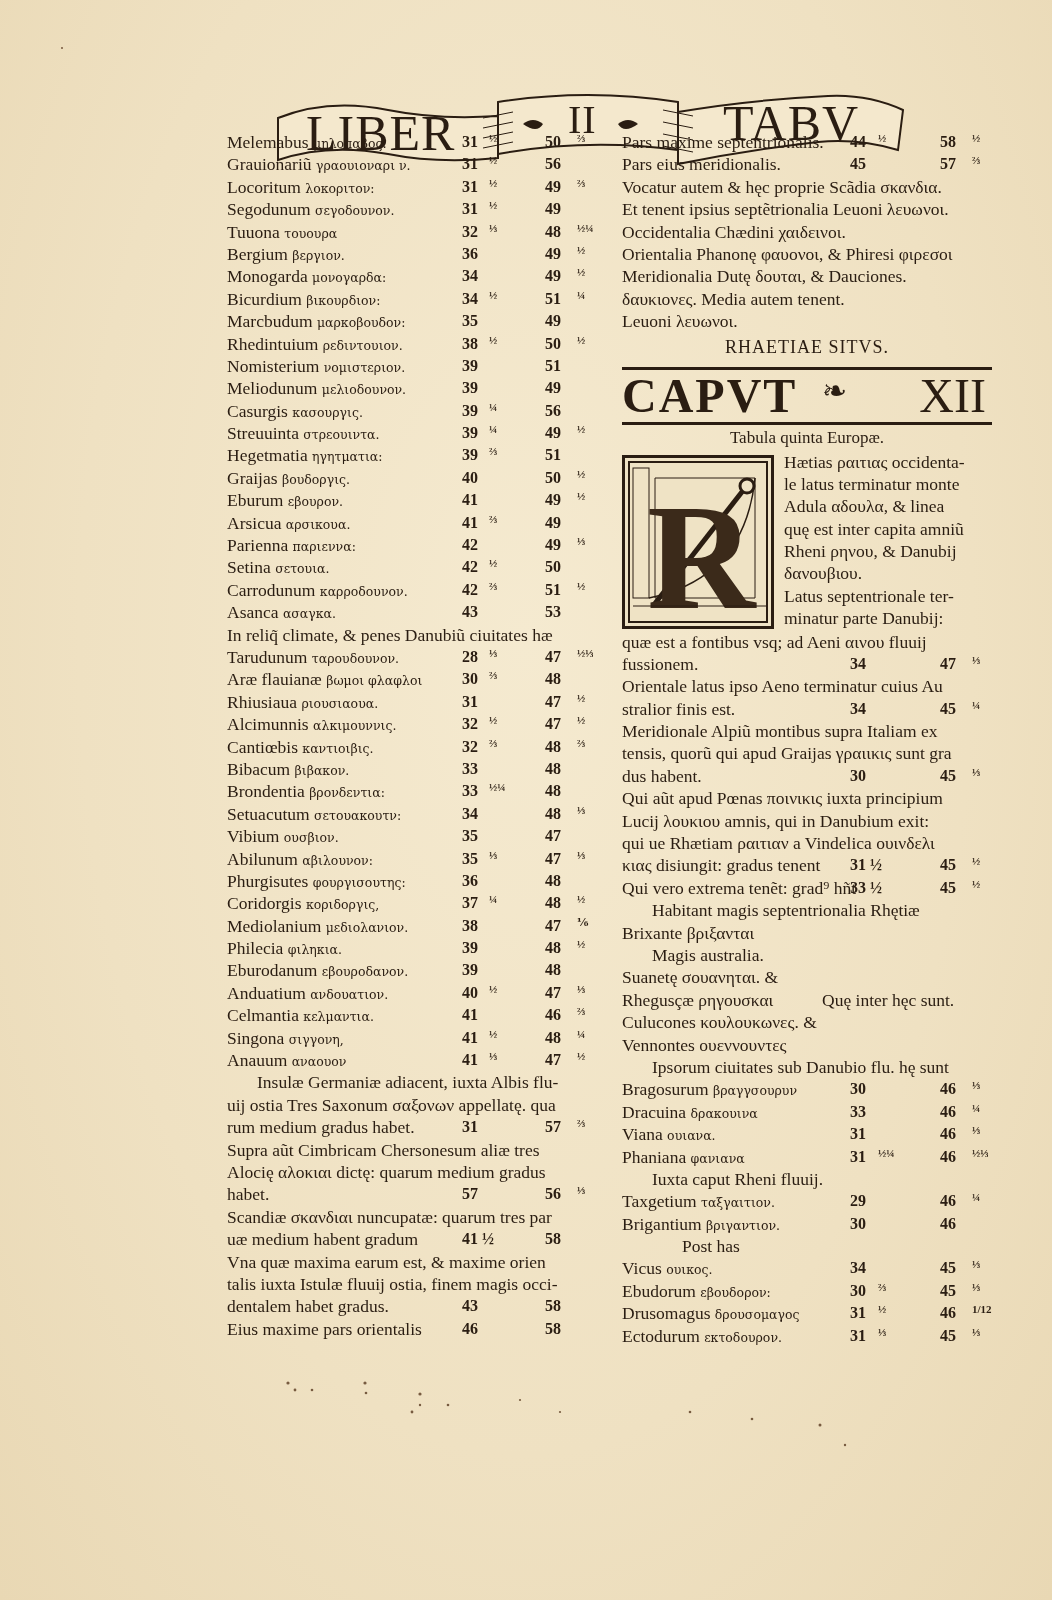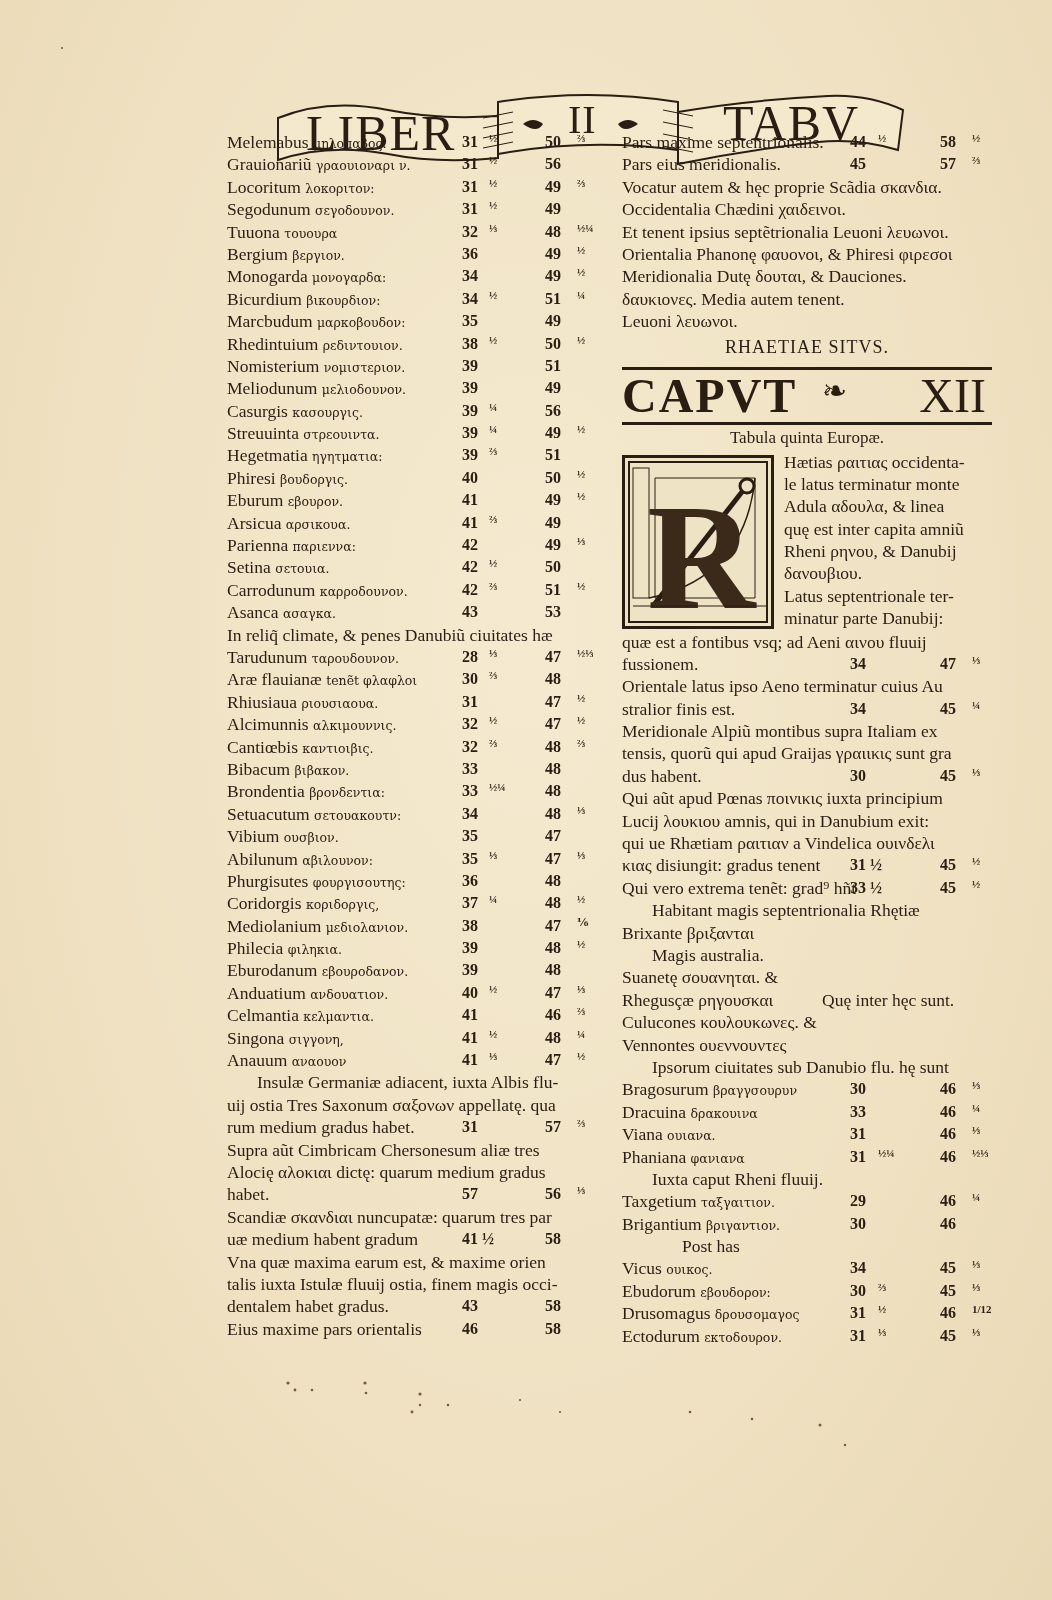--- a/index.html
+++ b/index.html
@@ -158,21 +158,21 @@
       <span class="b">49</span>
       <span class="bf">½</span>
     </div>
     <div class="row">
       <span class="name"><span>Hegetmatia</span> <span class="greek">ηγητματια:</span></span>
       <span class="a">39</span>
       <span class="af">⅔</span>
       <span class="b">51</span>
     </div>
     <div class="row">
-      <span class="name"><span>Phiresi</span> <span class="greek">βουδοργις.</span></span>
+      <span class="name"><span>Graijas</span> <span class="greek">βουδοργις.</span></span>
       <span class="a">40</span>
       <span class="b">50</span>
       <span class="bf">½</span>
     </div>
     <div class="row">
       <span class="name"><span>Eburum</span> <span class="greek">εβουρον.</span></span>
       <span class="a">41</span>
       <span class="b">49</span>
       <span class="bf">½</span>
     </div>
@@ -208,21 +208,21 @@
     </div>
     <div class="row">In reliq̃ climate, &amp; penes Danubiũ ciuitates hæ</div>
     <div class="row">
       <span class="name"><span>Tarudunum</span> <span class="greek">ταρουδουνον.</span></span>
       <span class="a">28</span>
       <span class="af">⅓</span>
       <span class="b">47</span>
       <span class="bf">½⅓</span>
     </div>
     <div class="row">
-      <span class="name"><span>Aræ flauianæ</span> <span class="greek">tenẽt φλαφλοι</span></span>
+      <span class="name"><span>Aræ flauianæ</span> <span class="greek">βωμοι φλαφλοι</span></span>
       <span class="a">30</span>
       <span class="af">⅔</span>
       <span class="b">48</span>
     </div>
     <div class="row">
       <span class="name"><span>Rhiusiaua</span> <span class="greek">ριουσιαουα.</span></span>
       <span class="a">31</span>
       <span class="b">47</span>
       <span class="bf">½</span>
     </div>
@@ -386,22 +386,22 @@
       </div>
       <div class="row">
         <span class="name">Pars eius meridionalis.</span>
         <span class="a">45</span>
         <span class="b">57</span>
         <span class="bf">⅔</span>
       </div>
     </div>
   <div id="rightLines">
       <div class="row">Vocatur autem &amp; hęc proprie Scãdia σκανδια.</div>
+      <div class="row">Et tenent ipsius septẽtrionalia Leuoni λευωνοι.</div>
       <div class="row">Occidentalia Chædini χαιδεινοι.</div>
-      <div class="row">Et tenent ipsius septẽtrionalia Leuoni λευωνοι.</div>
       <div class="row">Orientalia Phanonę φαυονοι, &amp; Phiresi φιρεσοι</div>
       <div class="row">Meridionalia Dutę δουται, &amp; Dauciones.</div>
       <div class="row">δαυκιονες. Media autem tenent.</div>
       <div class="row">Leuoni λευωνοι.</div>
     </div>
   <div class="heading-small">RHAETIAE SITVS.</div>
   <div class="caput">
     <span class="cap-word">CAPVT</span>
     <span class="cap-orn">❧</span>
     <span class="cap-num">XII</span>

